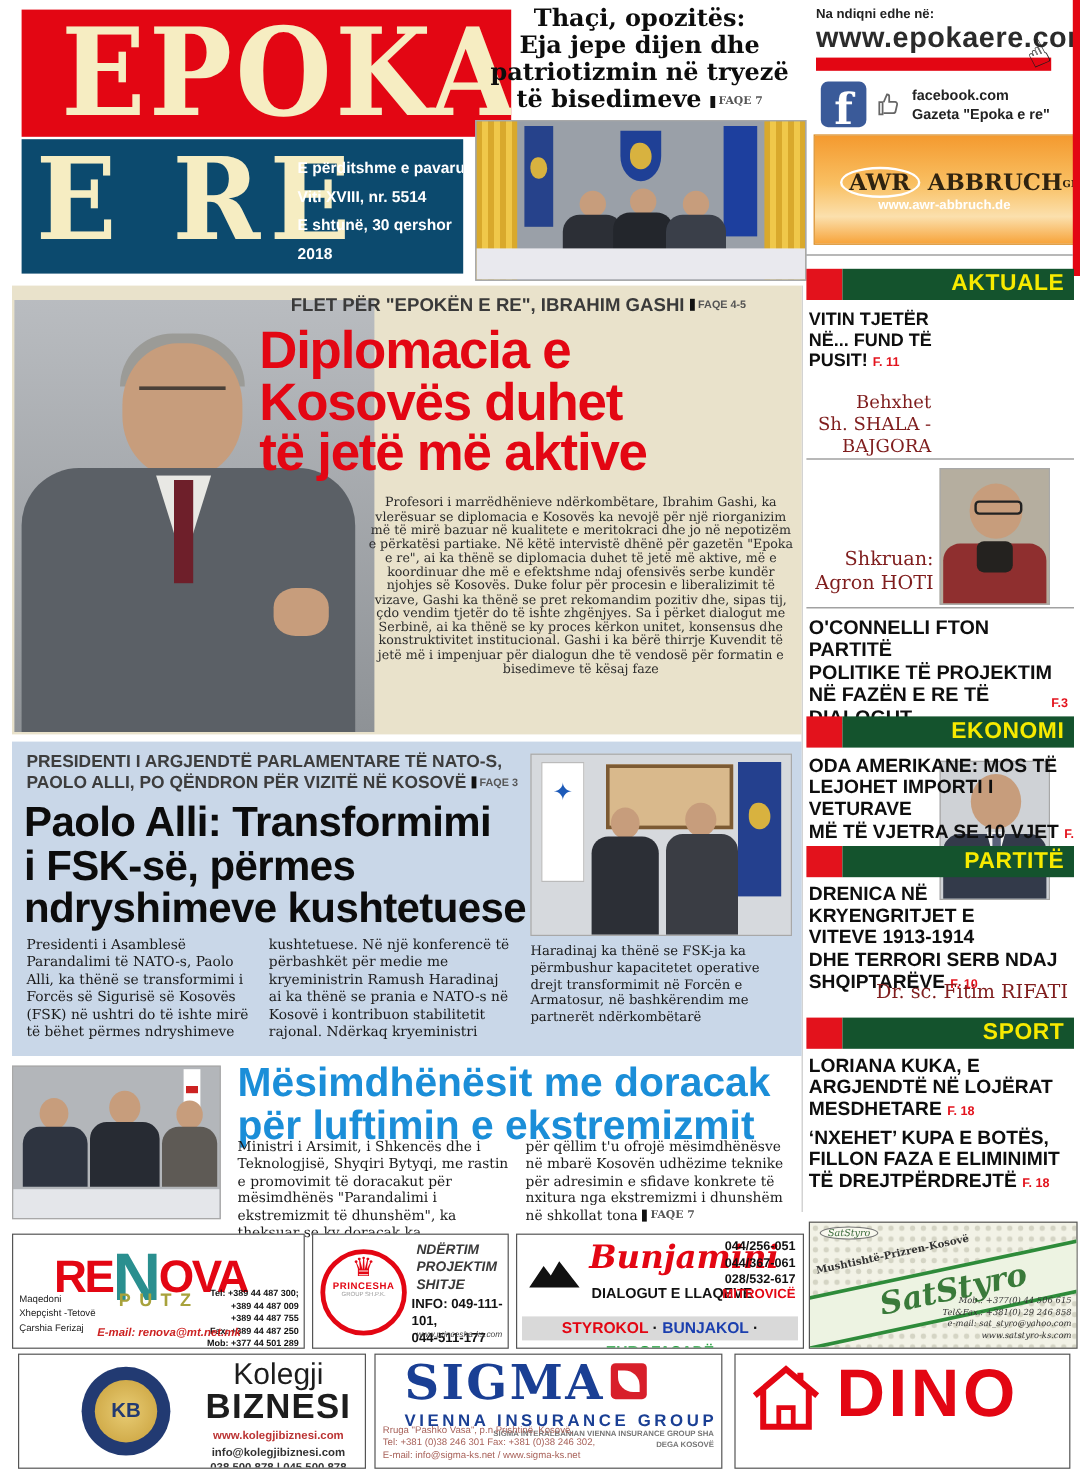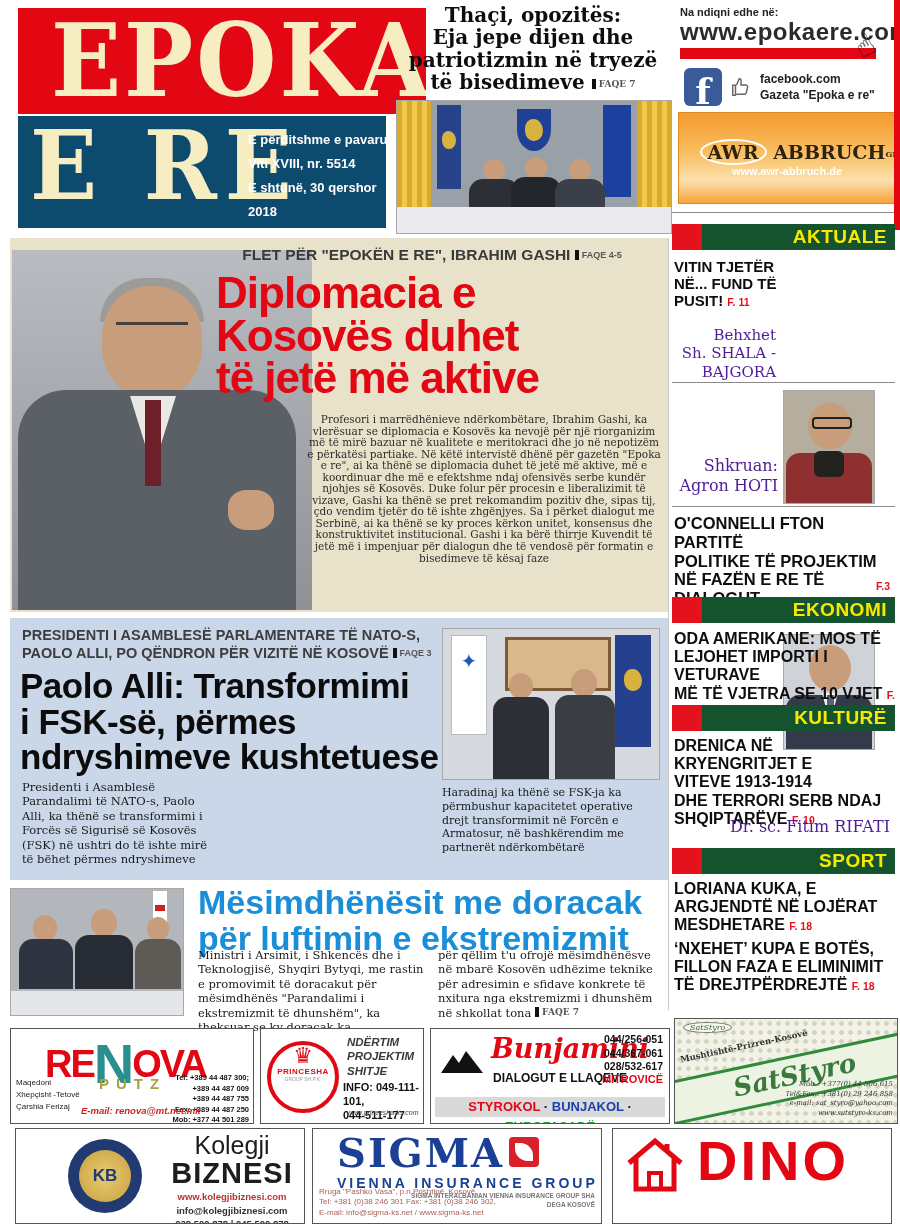--- a/index.html
+++ b/index.html
@@ -39,21 +39,21 @@
   .awr-gmbh{font-size:8px;vertical-align:2px;}
   .awr-url{font-size:11px;font-weight:bold;color:#fff;}
 
   
   .section-header{display:flex;height:26px;}
   .sh-red{width:30px;background:#e3121c;}
   .sh-black{flex:1;background:#14532d;color:#f7ea00;font-weight:800;font-size:19px;line-height:26px;
             text-align:right;padding-right:8px;letter-spacing:.5px;}
   .rc-title{font-weight:800;color:#0e0e0e;line-height:1.14;}
   .ptag-red{color:#e3121c;font-size:10.5px;font-weight:800;}
-  .rc-author{font-family:"DejaVu Serif",serif;color:#4c1d95;text-align:right;line-height:1.22;}
+  .rc-author{font-family:"DejaVu Serif",serif;color:#7f1d1d;text-align:right;line-height:1.22;}
   .rc-div{border-top:1px solid #8a8a8a;}
   .rc-vline{border-left:1px solid #c9c9c9;}
 
   
   .photo{overflow:hidden;position:relative;border:1px solid #a8a8a8;}
   .ph-head{position:absolute;border-radius:50%;background:#c79d7c;}
   .ph-torso{position:absolute;border-radius:14px 14px 0 0;}
 
   
   .main-box{background:#e9e2cb;}
@@ -239,21 +239,21 @@
   <div class="abs section-header" style="left:672px;top:597px;width:223px">
     <div class="sh-red"></div>
       <div class="sh-black">EKONOMI</div>
   </div>
   <div class="abs rc-title" style="left:674px;top:630px;width:222px;font-size:16px"><span class="prl">ODA AMERIKANE: MOS TË
 LEJOHET IMPORTI I VETURAVE
 MË TË VJETRA SE 10 VJET</span> <span class="ptag-red">F. 9</span></div>
 
   <div class="abs section-header" style="left:672px;top:705px;width:223px">
     <div class="sh-red"></div>
-      <div class="sh-black">KULTURË</div>
+      <div class="sh-black">PARTITË</div>
   </div>
   <div class="abs rc-title" style="left:674px;top:737px;width:222px;font-size:16px"><span class="prl">DRENICA NË KRYENGRITJET E
 VITEVE 1913-1914
 DHE TERRORI SERB NDAJ
 SHQIPTARËVE</span> <span class="ptag-red">F. 10</span></div>
   <div class="abs rc-author" style="left:674px;top:817px;width:216px;font-size:16px">Dr. sc. Fitim RIFATI</div>
 
   <div class="abs section-header" style="left:672px;top:848px;width:223px">
     <div class="sh-red"></div>
       <div class="sh-black">SPORT</div>
@@ -276,26 +276,27 @@
       <div class="ph-head" style="left:216px;top:240px;width:46px;height:40px;border-radius:40%"></div>
     </div>
     <div class="abs kicker" style="left:192px;top:8px;width:460px;text-align:center"><span>FLET PËR "EPOKËN E RE", IBRAHIM GASHI</span> <span class="ptag">FAQE 4-5</span></div>
     <div class="abs main-headline prl" style="left:206px;top:34px;width:450px">Diplomacia e
 Kosovës duhet
 të jetë më aktive</div>
     <div class="abs main-lead" style="left:296px;top:176px;width:356px">Profesori i marrëdhënieve ndërkombëtare, Ibrahim Gashi, ka vlerësuar se diplomacia e Kosovës ka nevojë për një riorganizim më të mirë bazuar në kualitete e meritokraci dhe jo në nepotizëm e përkatësi partiake. Në këtë intervistë dhënë për gazetën "Epoka e re", ai ka thënë se diplomacia duhet të jetë më aktive, më e koordinuar dhe më e efektshme ndaj ofensivës serbe kundër njohjes së Kosovës. Duke folur për procesin e liberalizimit të vizave, Gashi ka thënë se pret rekomandim pozitiv dhe, sipas tij, çdo vendim tjetër do të ishte zhgënjyes. Sa i përket dialogut me Serbinë, ai ka thënë se ky proces kërkon unitet, konsensus dhe konstruktivitet institucional. Gashi i ka bërë thirrje Kuvendit të jetë më i impenjuar për dialogun dhe të vendosë për formatin e bisedimeve të kësaj faze</div>
   </div>
 
   <div class="abs nato-box" style="left:10px;top:618px;width:658px;height:262px">
-    <div class="abs nato-kicker" style="left:12px;top:8px;width:430px"><span class="prl">PRESIDENTI I ASAMBLESË PARLAMENTARE TË NATO-S,
+    <div class="abs nato-kicker" style="left:12px;top:8px;width:430px"><span class="prl">PRESIDENTI I ARGJENDTË PARLAMENTARE TË NATO-S,
 PAOLO ALLI, PO QËNDRON PËR VIZITË NË KOSOVË</span> <span class="ptag">FAQE 3</span></div>
     <div class="abs nato-headline prl" style="left:10px;top:50px;width:430px">Paolo Alli: Transformimi
 i FSK-së, përmes
 ndryshimeve kushtetuese</div>
     <div class="abs body-col" style="left:12px;top:162px;width:190px">Presidenti i Asamblesë Parandalimi të NATO-s, Paolo Alli, ka thënë se transformimi i Forcës së Sigurisë së Kosovës (FSK) në ushtri do të ishte mirë të bëhet përmes ndryshimeve</div>
+    <div class="abs body-col" style="left:214px;top:162px;width:202px">kushtetuese. Në një konferencë të përbashkët për medie me kryeministrin Ramush Haradinaj ai ka thënë se prania e NATO-s në Kosovë i kontribuon stabilitetit rajonal. Ndërkaq kryeministri</div>
     <div class="abs photo" style="left:432px;top:10px;width:216px;height:150px;background:#d6d9dd">
       <div class="abs" style="left:62px;top:8px;width:100px;height:48px;background:#d9b98c;border:3px solid #7c5a33"></div>
       <div class="flag" style="left:8px;top:6px;width:34px;height:98px;background:#fff;border:1px solid #bbb;text-align:center;color:#1c5ab8;font-size:20px;line-height:50px">✦</div>
       <div class="flag" style="right:8px;top:6px;width:36px;height:112px;background:#24408e">
           <div class="blob" style="left:9px;top:34px;width:18px;height:22px"></div>
         </div>
       <div class="ph-head" style="left:66px;top:44px;width:24px;height:26px"></div>
       <div class="ph-torso" style="left:50px;top:68px;width:56px;height:82px;background:#2c2f36"></div>
       <div class="ph-head" style="left:128px;top:40px;width:26px;height:28px"></div>
       <div class="ph-torso" style="left:112px;top:66px;width:60px;height:84px;background:#3a3d44"></div>

